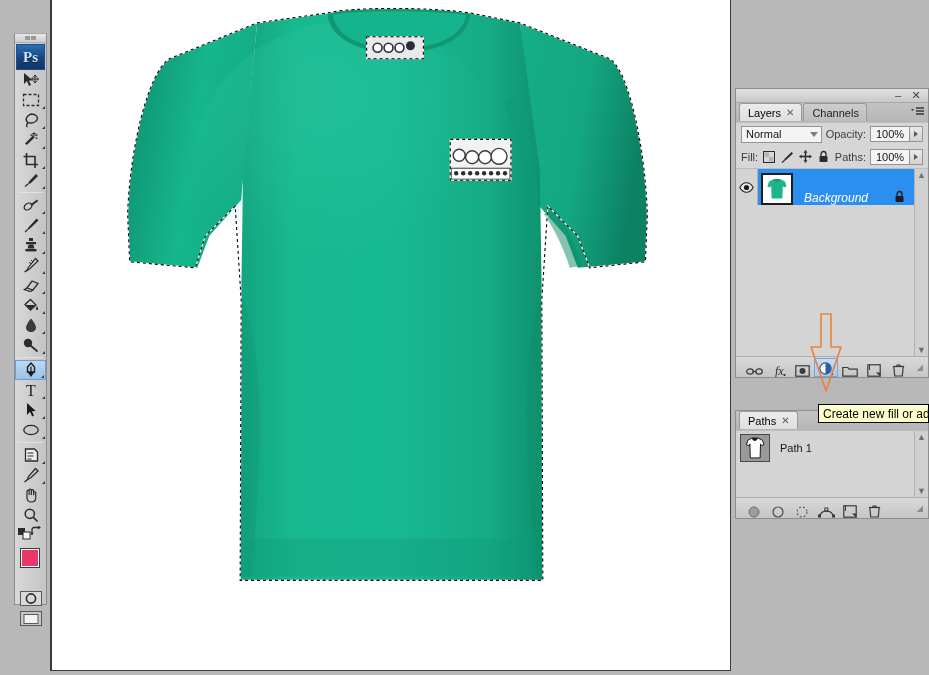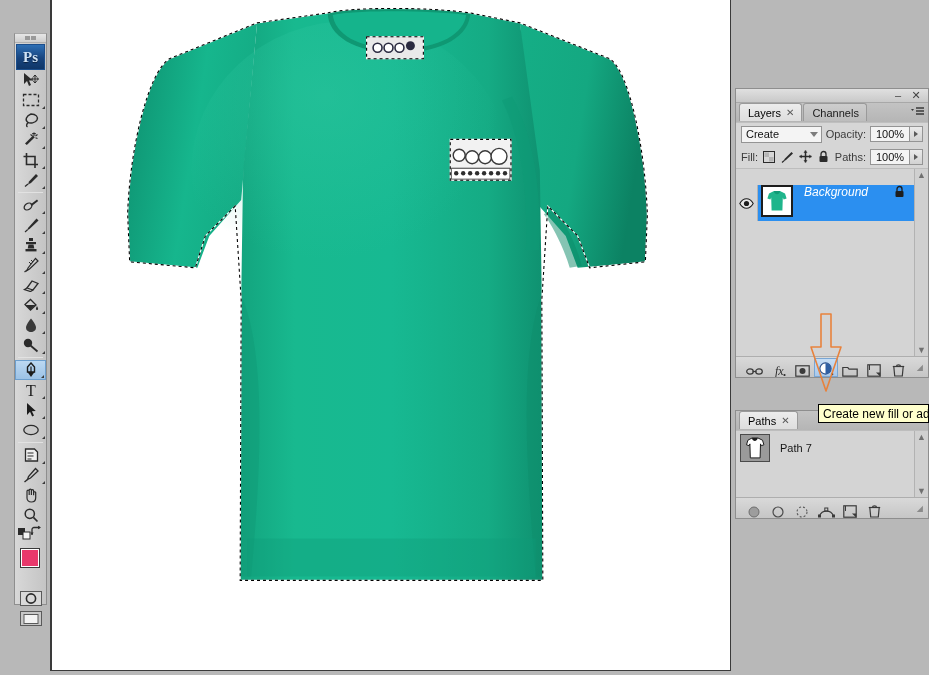--- a/index.html
+++ b/index.html
@@ -193,25 +193,24 @@
   .lock-ico { width: 14px; height: 14px; display:flex;align-items:center;justify-content:center;}
 
   #layers-list {
     position: relative;
     background: #d4d4d4;
     height: 188px;
     border-top: 1px solid #bdbdbd;
   }
   .layer-row {
     position: relative;
-    display: flex; align-items: flex-start;
+    display: flex; align-items: flex-end;
     height: 36px;
     background: #2b8ff0;
     margin-right: 14px;
-    margin-top: 16px;
   }
   .eye-cell {
     width: 22px; height: 100%;
     display: flex; align-items: center; justify-content: center;
     background: #d4d4d4;
     border-right: 1px solid #b2b2b2;
   }
   .layer-thumb {
     width: 32px; height: 32px;
     background: #fff;
@@ -666,21 +665,21 @@
         <div class="panel-menu">
           <svg width="14" height="12" viewBox="0 0 14 12">
             <path d="M0 3 l3 0 l-1.5 2 Z" fill="#3a3a3a"></path>
             <path d="M5 2 h8 M5 5 h8 M5 8 h8" stroke="#3a3a3a" stroke-width="1.3"></path>
           </svg>
         </div>
       </div>
 
       <div id="blend-row">
         <div class="combo">
-          <span>Create</span>
+          <span>Normal</span>
           <span class="arrow"></span>
         </div>
         <span class="field-label">Opacity:</span>
         <div style="display:flex;">
           <div class="numfield">100%</div>
           <div class="spin">
               <span class="tri"></span>
             </div>
         </div>
       </div>
@@ -816,21 +815,21 @@
 
       <div id="paths-list">
         <div class="path-row">
           <div class="path-thumb">
             <svg width="26" height="24" viewBox="0 0 26 24">
               <rect width="26" height="24" fill="#9a9a9a"></rect>
               <path d="M10 2 h6 l4.5 2.2 l1.4 4.6 l-2.7 0.9 l-0.7 -1.8 l-0.4 14 h-9.8 l-0.4 -14 l-0.7 1.8 l-2.7 -0.9 l1.4 -4.6 Z" fill="#ffffff" stroke="#1d1d1d" stroke-width="1"></path>
               <path d="M10 2 c0 1.8, 1.3 2.9, 2.8 2.9 c1.5 0, 2.8 -1.1, 2.8 -2.9 Z" fill="#1d1d1d"></path>
             </svg>
           </div>
-          <div class="path-name">Path 7</div>
+          <div class="path-name">Path 1</div>
         </div>
         <div class="vscroll">
           <span class="ar">▲</span>
           <span class="ar">▼</span>
         </div>
       </div>
 
       <div id="paths-footer">
         <div class="foot-btn">
           <svg width="12" height="12" viewBox="0 0 12 12">

